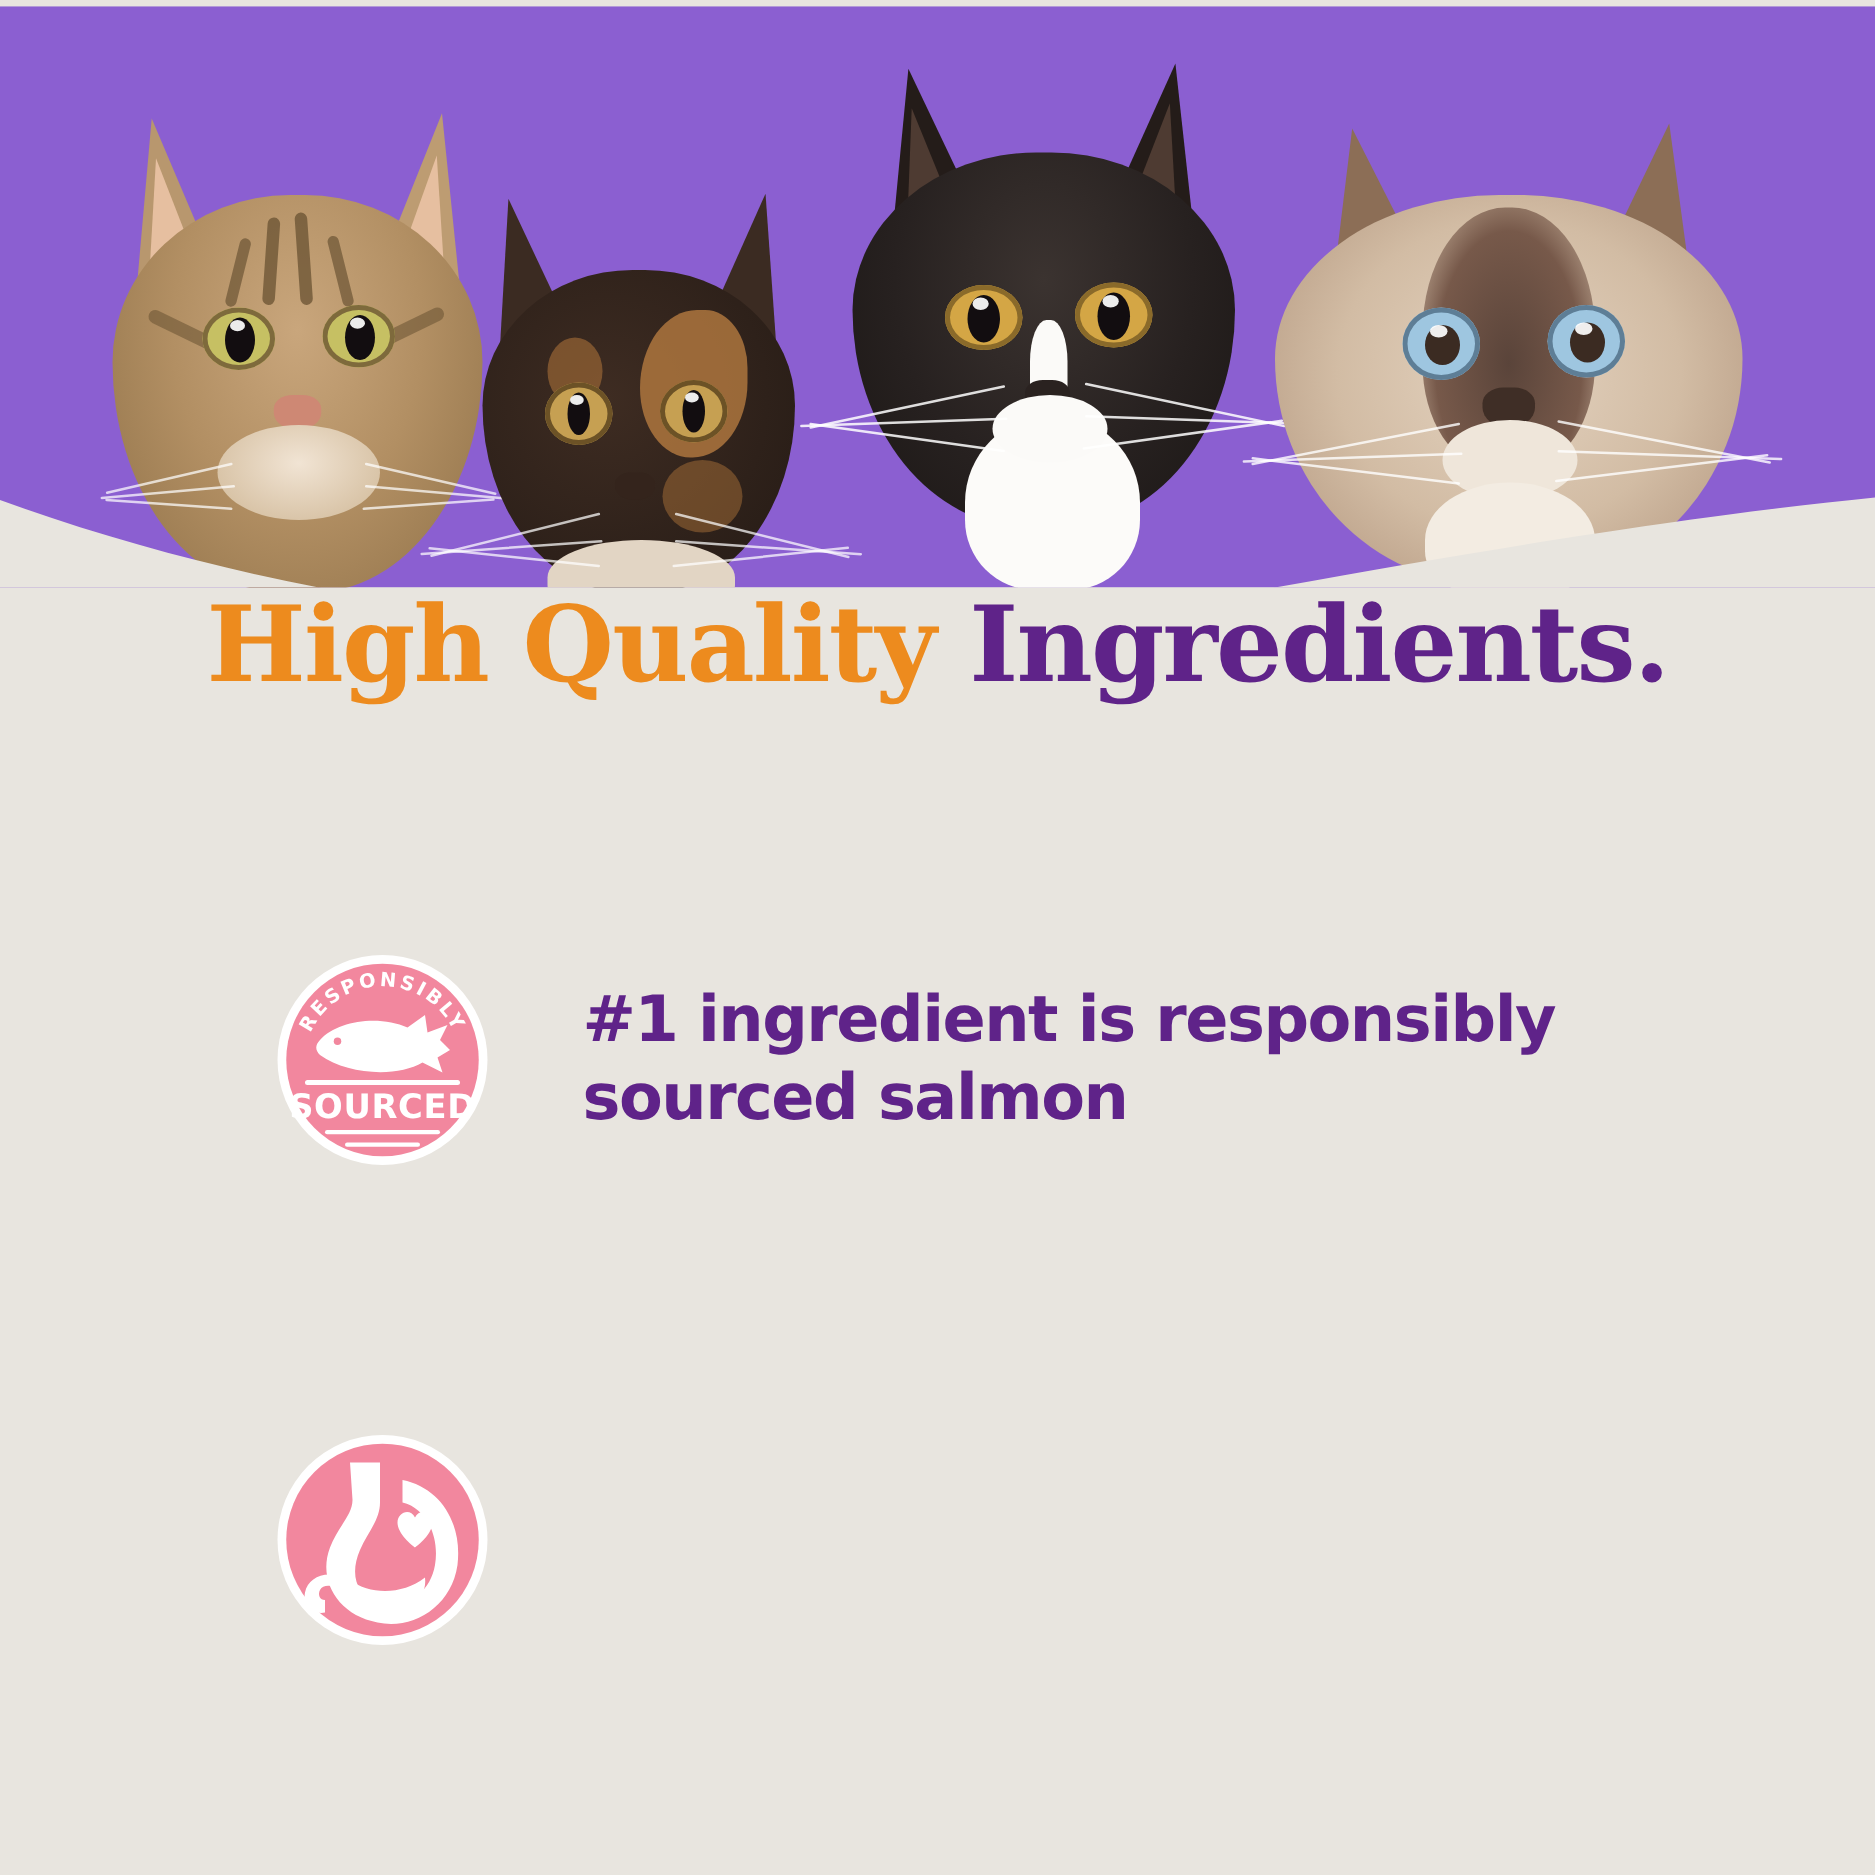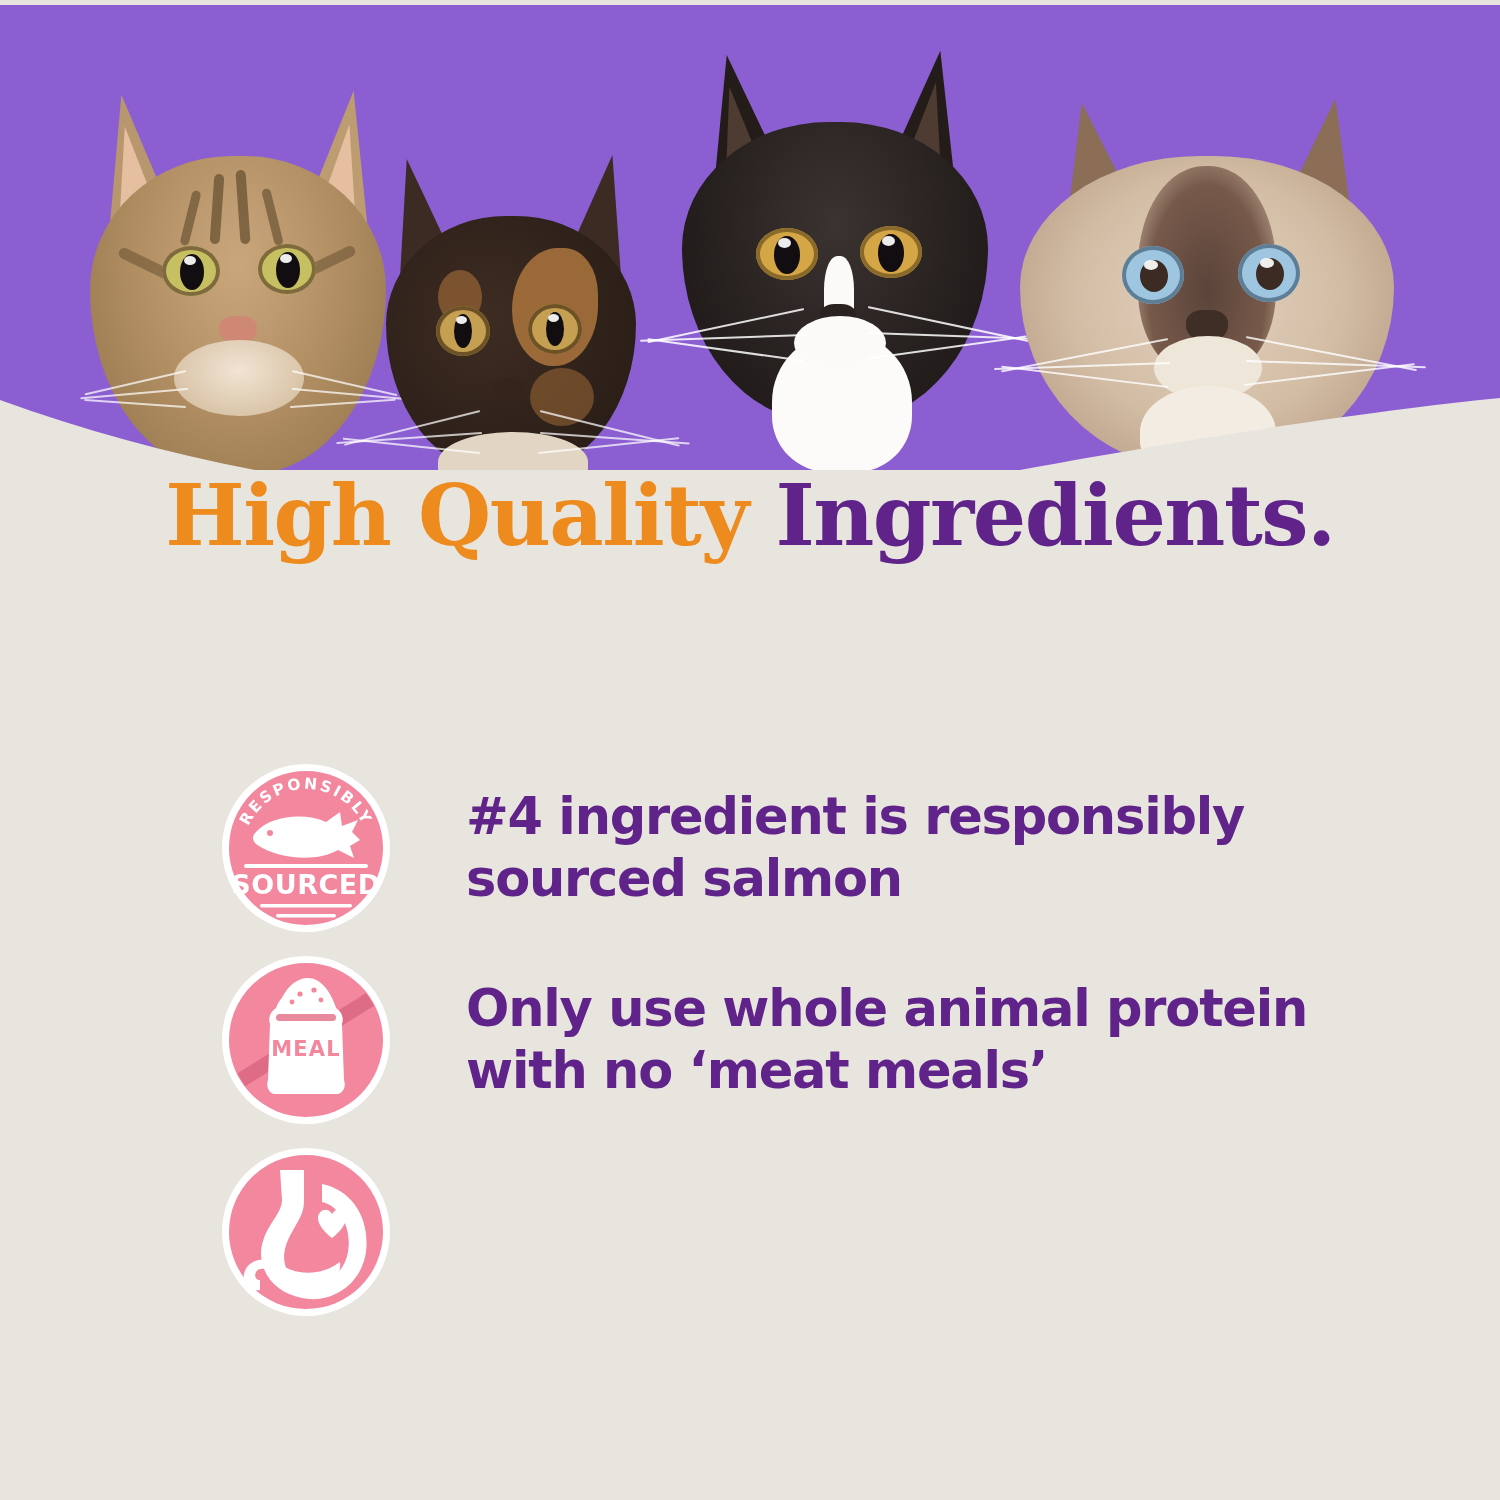--- a/index.html
+++ b/index.html
@@ -219,50 +219,25 @@
           </g>
 
           <rect x="26" y="104" width="124" height="4" rx="2" fill="#FFFFFF"></rect>
 
           <text x="88" y="134" text-anchor="middle" font-family="DejaVu Sans, sans-serif" font-size="27" font-weight="bold" fill="#FFFFFF" letter-spacing="0.5">SOURCED</text>
 
           <rect x="42" y="144" width="92" height="3.4" rx="1.7" fill="#FFFFFF"></rect>
           <rect x="58" y="154" width="60" height="3.4" rx="1.7" fill="#FFFFFF"></rect>
         </svg>
       </div>
-      <div class="txt">#4 ingredient is responsibly
+      <div class="txt">#1 ingredient is responsibly
 sourced salmon</div>
     </div>
 
     <div class="row">
-      <div class="ico">
-        <svg viewBox="0 0 176 176">
-          <circle cx="88" cy="88" r="84" fill="#FFFFFF"></circle>
-          <circle cx="88" cy="88" r="77" fill="#F2879E"></circle>
-
-          <rect x="12" y="80" width="152" height="15" fill="#DE6C87" transform="rotate(-32 88 88)"></rect>
-
-          <g>
-            <path d="M58 56 C 62 44, 72 38, 88 36 C 104 38, 114 44, 118 56
-                     C 124 60, 126 66, 124 72 L 126 128 C 128 134, 126 140, 120 142
-                     L 56 142 C 50 140, 48 134, 50 128 L 52 72 C 50 66, 52 60, 58 56 Z" fill="#FFFFFF"></path>
-
-            <path d="M60 56 C 66 36, 78 26, 90 26 C 102 26, 112 38, 118 56 Z" fill="#FFFFFF"></path>
-            <circle cx="82" cy="42" r="2.6" fill="#F2879E"></circle>
-            <circle cx="96" cy="38" r="2.6" fill="#F2879E"></circle>
-            <circle cx="103" cy="48" r="2.4" fill="#F2879E"></circle>
-            <circle cx="74" cy="50" r="2.4" fill="#F2879E"></circle>
-
-            <rect x="58" y="62" width="60" height="7" rx="3.5" fill="#E8899D"></rect>
-            <text x="88" y="104" text-anchor="middle" font-family="DejaVu Sans, sans-serif" font-size="21" font-weight="bold" fill="#F2879E" letter-spacing="1.2">MEAL</text>
-          </g>
-        </svg>
-      </div>
-      <div class="txt">Only use whole animal protein
-with no ‘meat meals’</div>
     </div>
 
     <div class="row">
       <div class="ico">
         <svg viewBox="0 0 176 176">
           <circle cx="88" cy="88" r="84" fill="#FFFFFF"></circle>
           <circle cx="88" cy="88" r="77" fill="#F2879E"></circle>
           <g fill="#FFFFFF">
 
             <path d="M62 26 L 86 26 L 86 58 C 86 72, 76 82, 70 96

